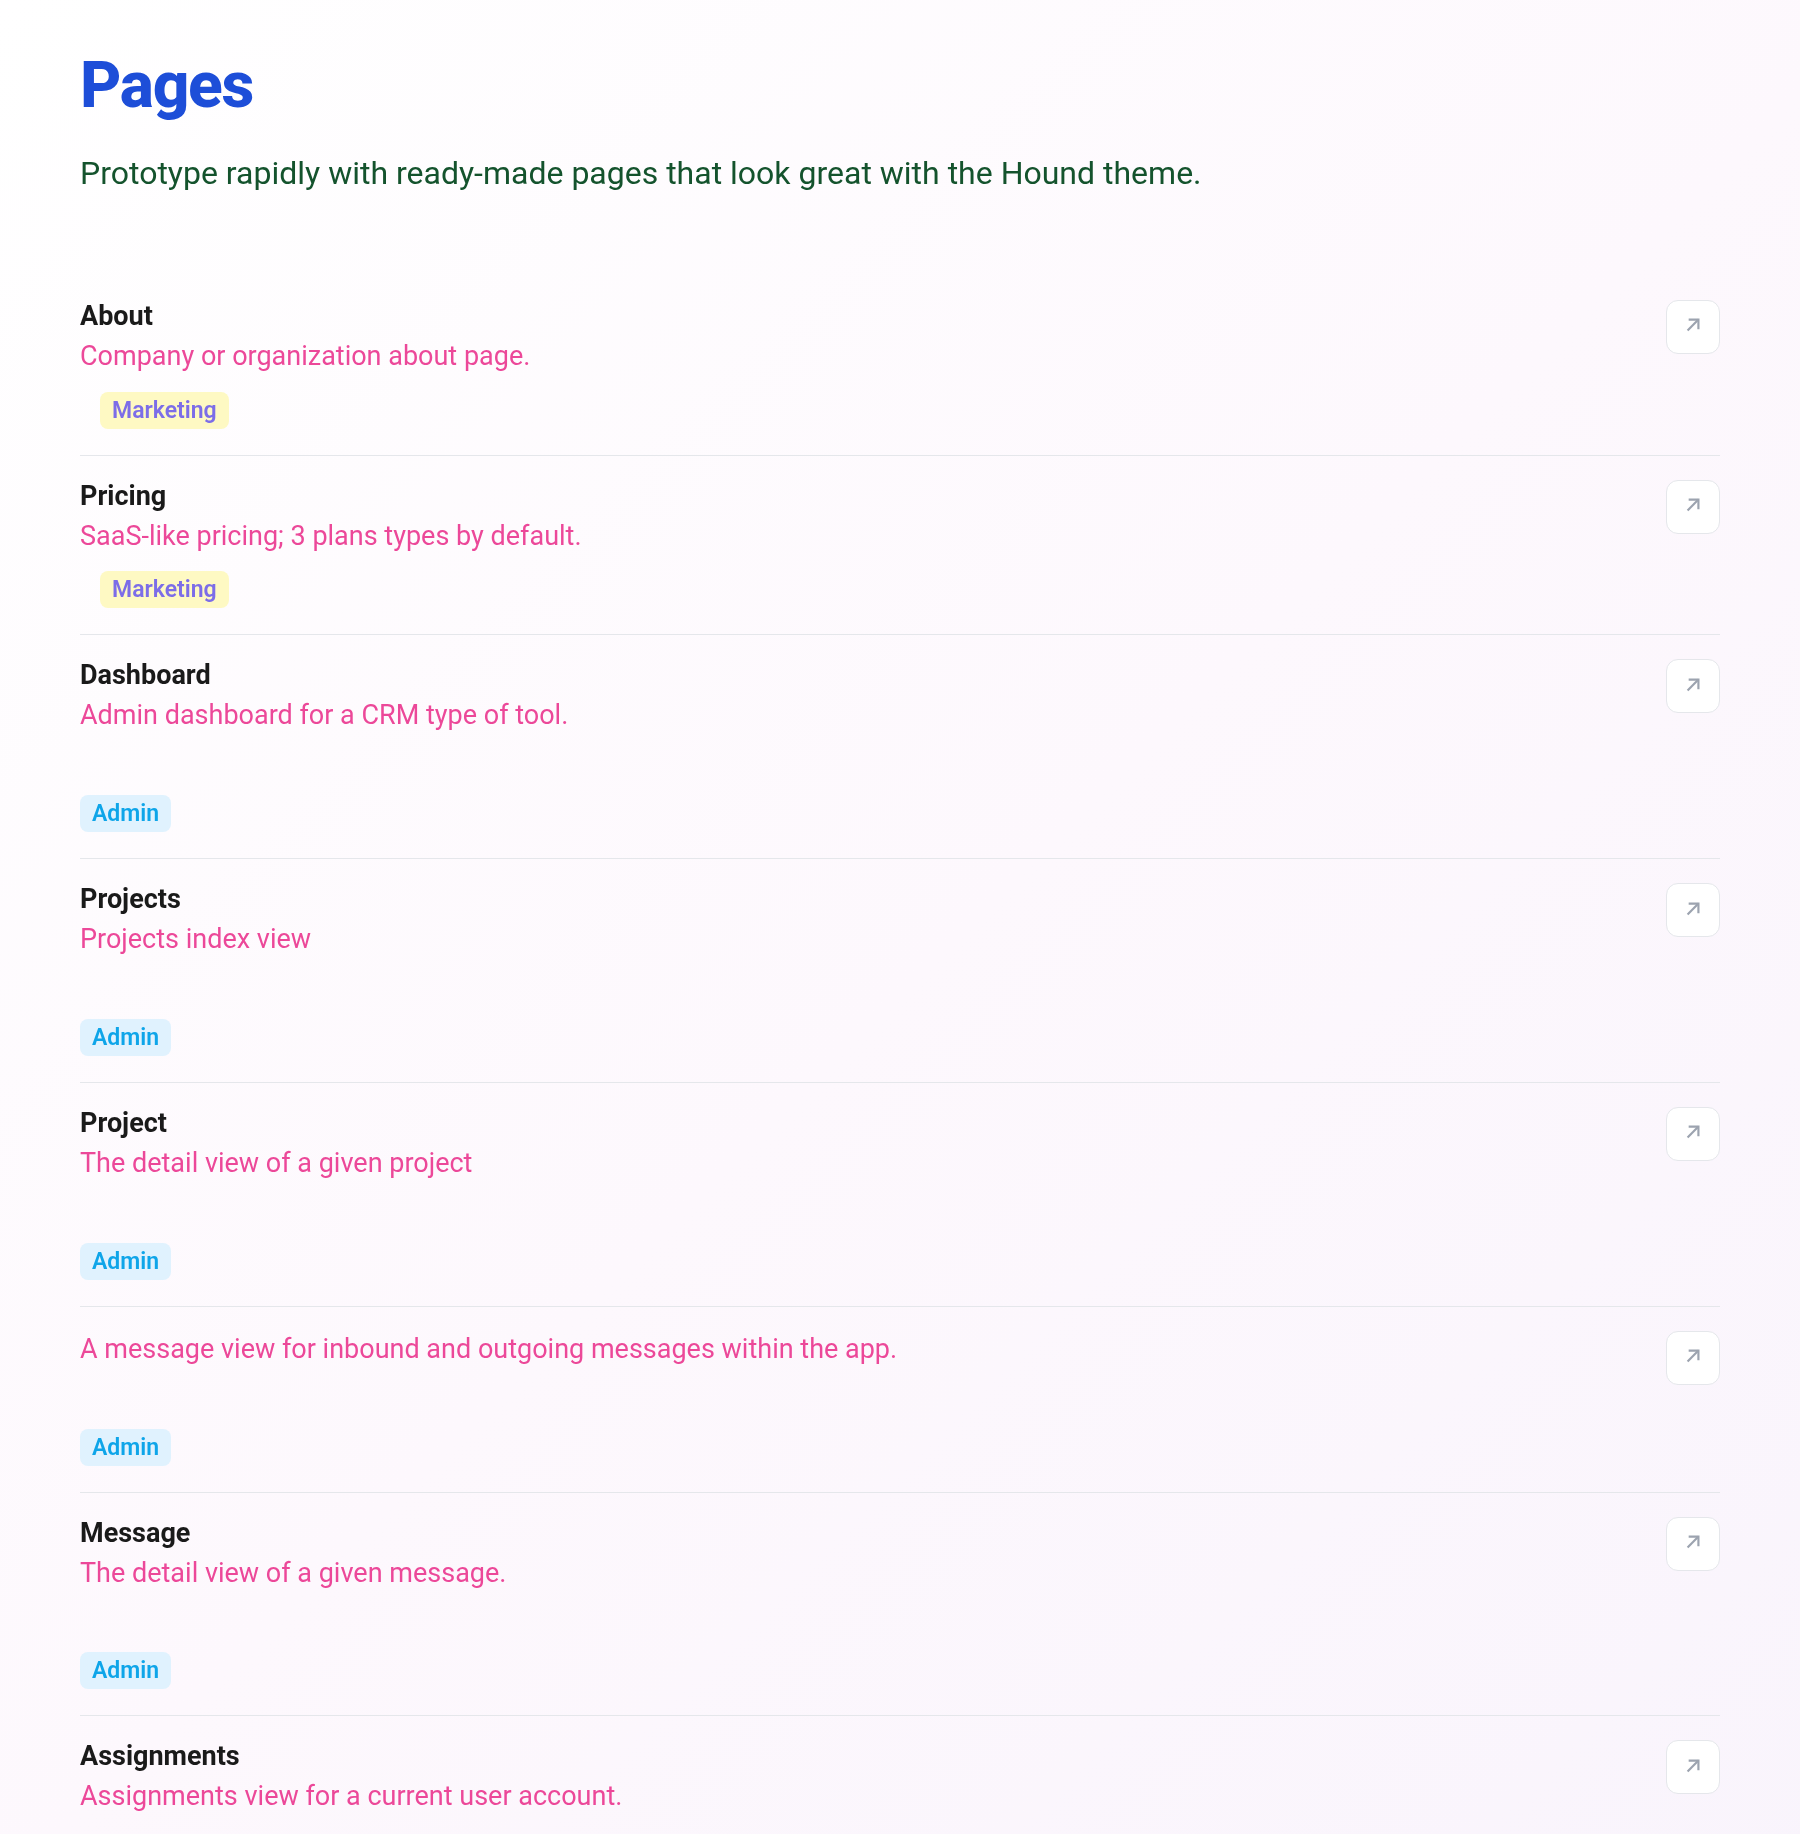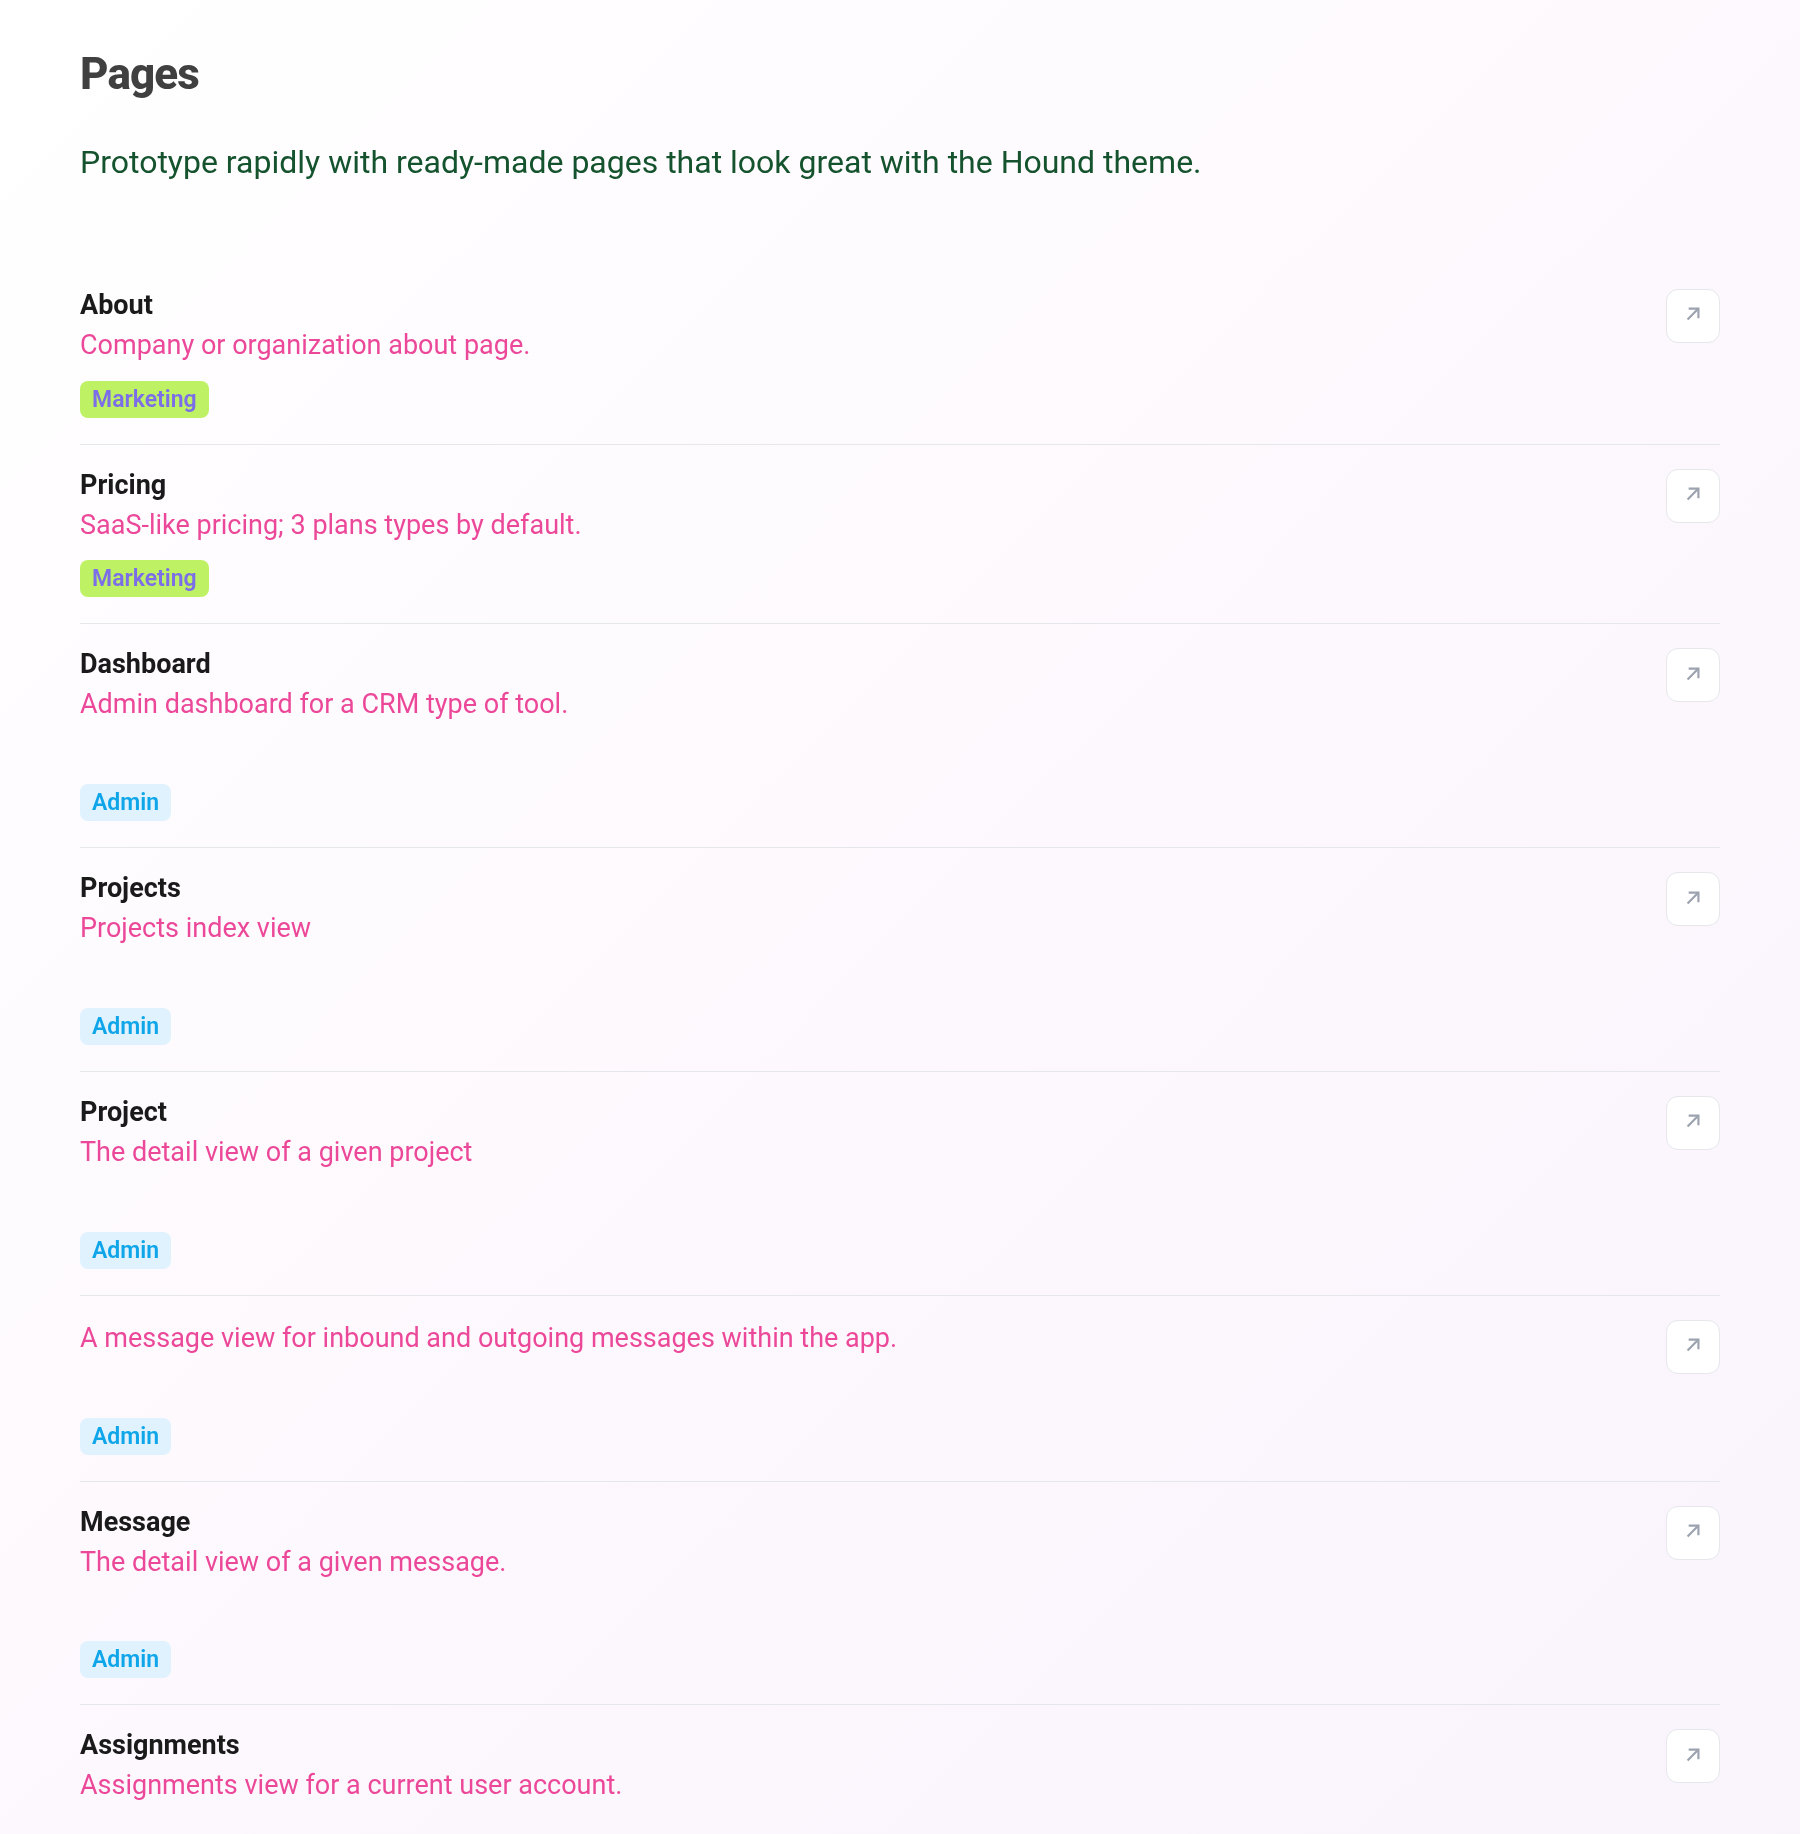--- a/index.html
+++ b/index.html
@@ -11,25 +11,25 @@
       font-family: -apple-system, BlinkMacSystemFont, 'Segoe UI', Roboto, Helvetica, Arial, sans-serif;
       background: linear-gradient(135deg, #ffffff 0%, #fdf8fd 50%, #f9f4fc 100%);
       min-height: 100vh;
       padding: 48px 80px;
     }
     .container {
       max-width: 1640px;
       margin: 0 auto;
     }
     .page-title {
-      font-size: 44px;
+      font-size: 64px;
       font-weight: 800;
-      color: #404040;
+      color: #1d4ed8;
       letter-spacing: -0.02em;
-      margin-bottom: 40px;
+      margin-bottom: 28px;
     }
     .page-subtitle {
       font-size: 32px;
       color: #14532d;
       margin-bottom: 80px;
       line-height: 1.4;
     }
     .list {
       display: flex;
       flex-direction: column;
@@ -64,22 +64,23 @@
       gap: 8px;
     }
     .tag {
       display: inline-block;
       font-size: 23px;
       font-weight: 600;
       padding: 5px 12px;
       border-radius: 8px;
     }
     .tag-marketing {
-      background: #bef264;
+      background: #fef9c3;
       color: #7c6de8;
+      margin-left: 20px;
     }
     .tag-admin {
       background: #e0f2fe;
       color: #0ea5e9;
       margin-top: 44px;
     }
     .item-action {
       flex-shrink: 0;
       margin-left: 24px;
     }

